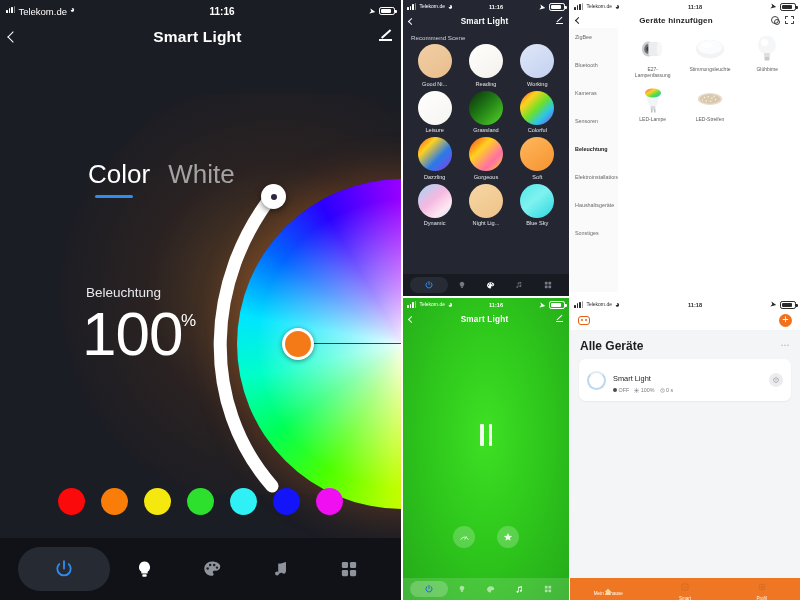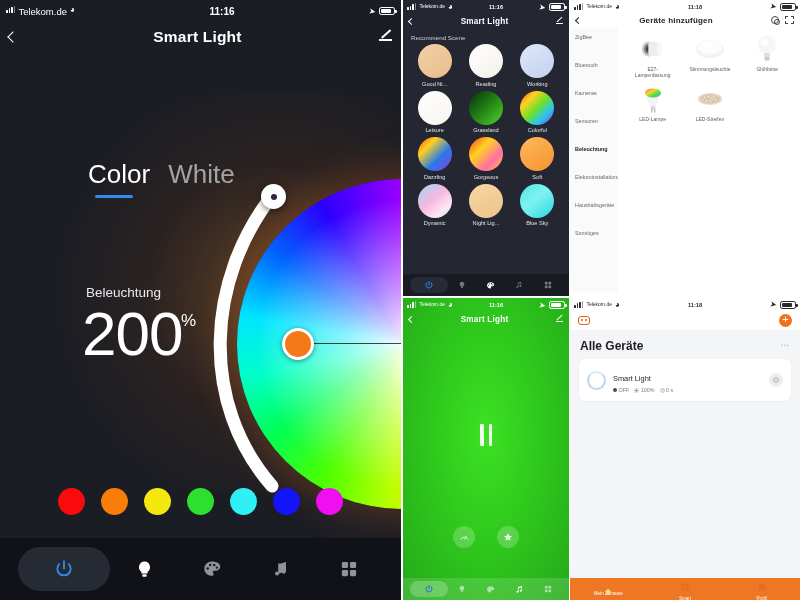--- a/index.html
+++ b/index.html
@@ -274,21 +274,21 @@
     <div class="arc-handle">
         <i></i>
       </div>
 
     <div class="tabs">
       <div class="tab active">Color</div>
       <div class="tab">White</div>
     </div>
 
     <div class="bright-label">Beleuchtung</div>
-    <div class="bright-val">200</div>
+    <div class="bright-val">100</div>
     <div class="bright-pct">%</div>
   </div>
 
   <div class="swatches" id="p1-swatches">
       <div class="swatch" style="background: rgb(250, 10, 10);"></div>
       <div class="swatch" style="background: rgb(250, 125, 10);"></div>
       <div class="swatch" style="background: rgb(245, 232, 15);"></div>
       <div class="swatch" style="background: rgb(46, 224, 46);"></div>
       <div class="swatch" style="background: rgb(47, 240, 245);"></div>
       <div class="swatch" style="background: rgb(20, 20, 250);"></div>

